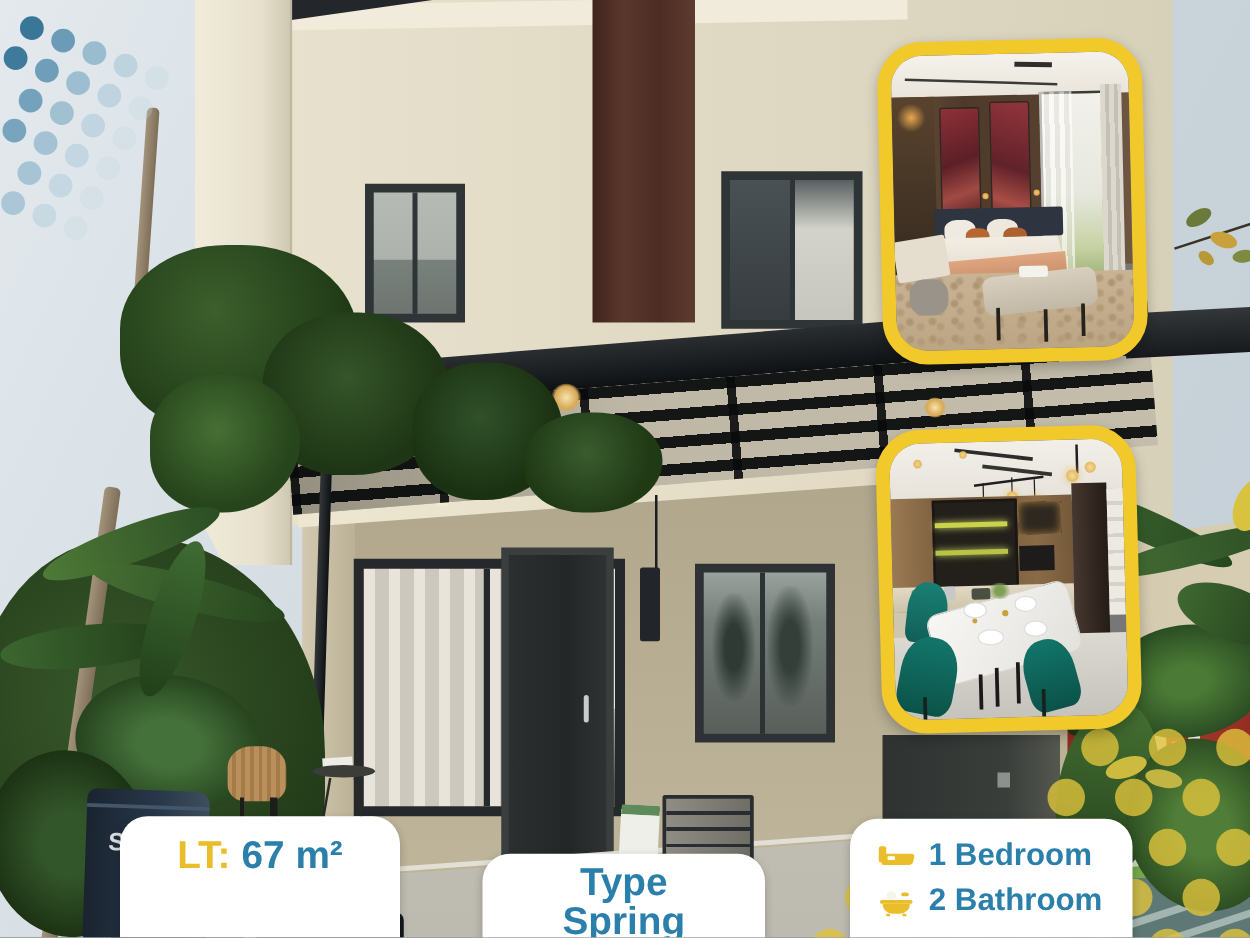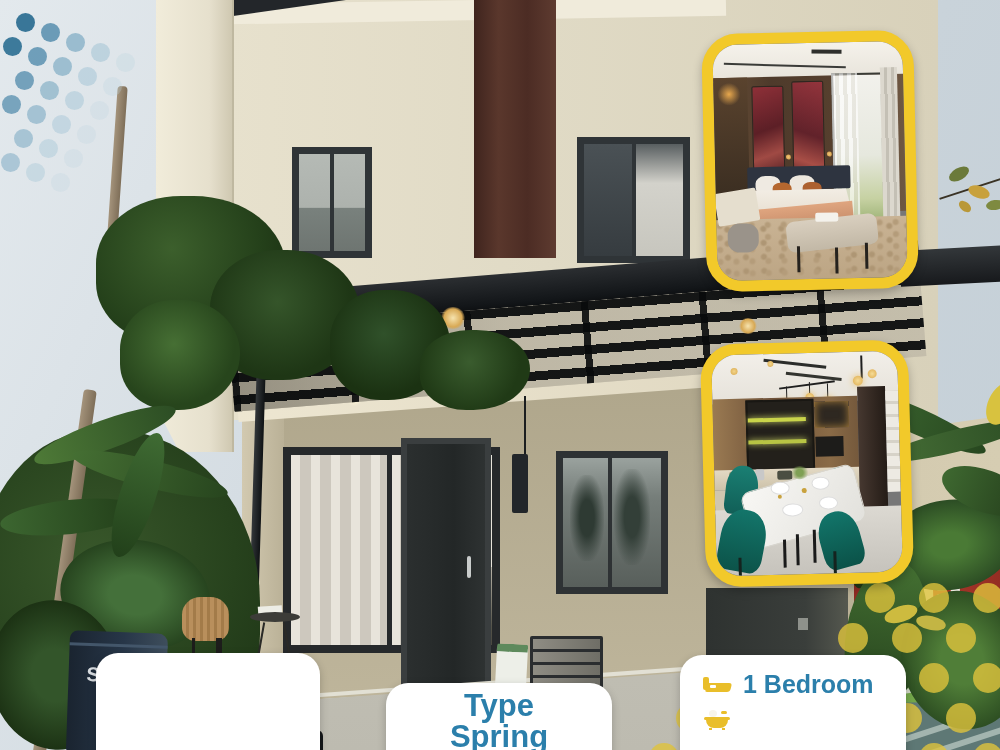--- a/index.html
+++ b/index.html
@@ -429,20 +429,24 @@
       <div class="p" style="left:52%;top:80%;width:3px;height:15%;background:#1A1A1A;"></div>
       <div class="p" style="left:36%;top:84%;width:3px;height:13%;background:#1A1A1A;"></div>
       <div class="p" style="left:2%;top:70%;width:24%;height:28%;border-radius:45% 45% 25% 25%;transform:rotate(12deg);background:linear-gradient(180deg,#13756A,#0C5349);"></div>
       <div class="p" style="left:56%;top:72%;width:22%;height:26%;border-radius:45% 45% 25% 25%;transform:rotate(-14deg);background:linear-gradient(180deg,#12756A,#0B5248);"></div>
       <div class="p" style="left:63%;top:90%;width:3px;height:10%;background:#15231F;"></div>
       <div class="p" style="left:12%;top:92%;width:3px;height:8%;background:#15231F;"></div>
     </div>
   </div>
 
   <div class="a card card-area">
+    <div class="arow">
+      <span class="lab">LT:</span>
+      <span class="val">67 m²</span>
+    </div>
   </div>
 
   <div class="a card card-type">
     <div>Type</div>
     <div>Spring</div>
   </div>
 
   <div class="a card card-feat">
     <div class="frow">
       <span class="icon">
@@ -454,16 +458,17 @@
     </div>
     <div class="frow">
       <span class="icon">
         <i class="tub-egg"></i>
           <i class="tub-tap"></i>
           <i class="tub-top"></i>
           <i class="tub-body"></i>
         <i class="tub-leg1"></i>
           <i class="tub-leg2"></i>
       </span>
+      <span>2 Bathroom</span>
     </div>
   </div>
 
 </div>
 
 </body></html>

